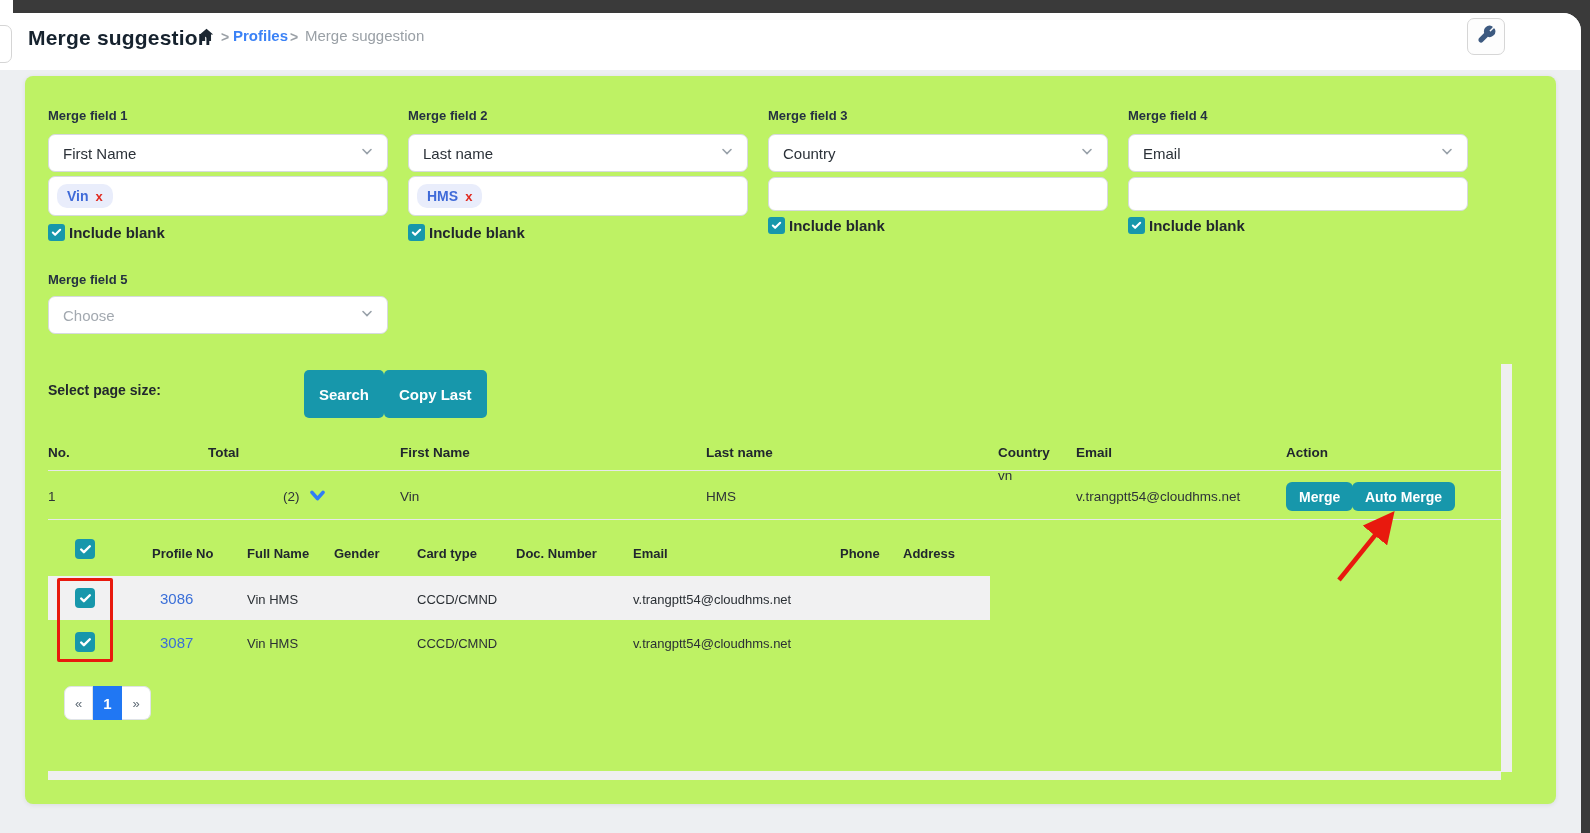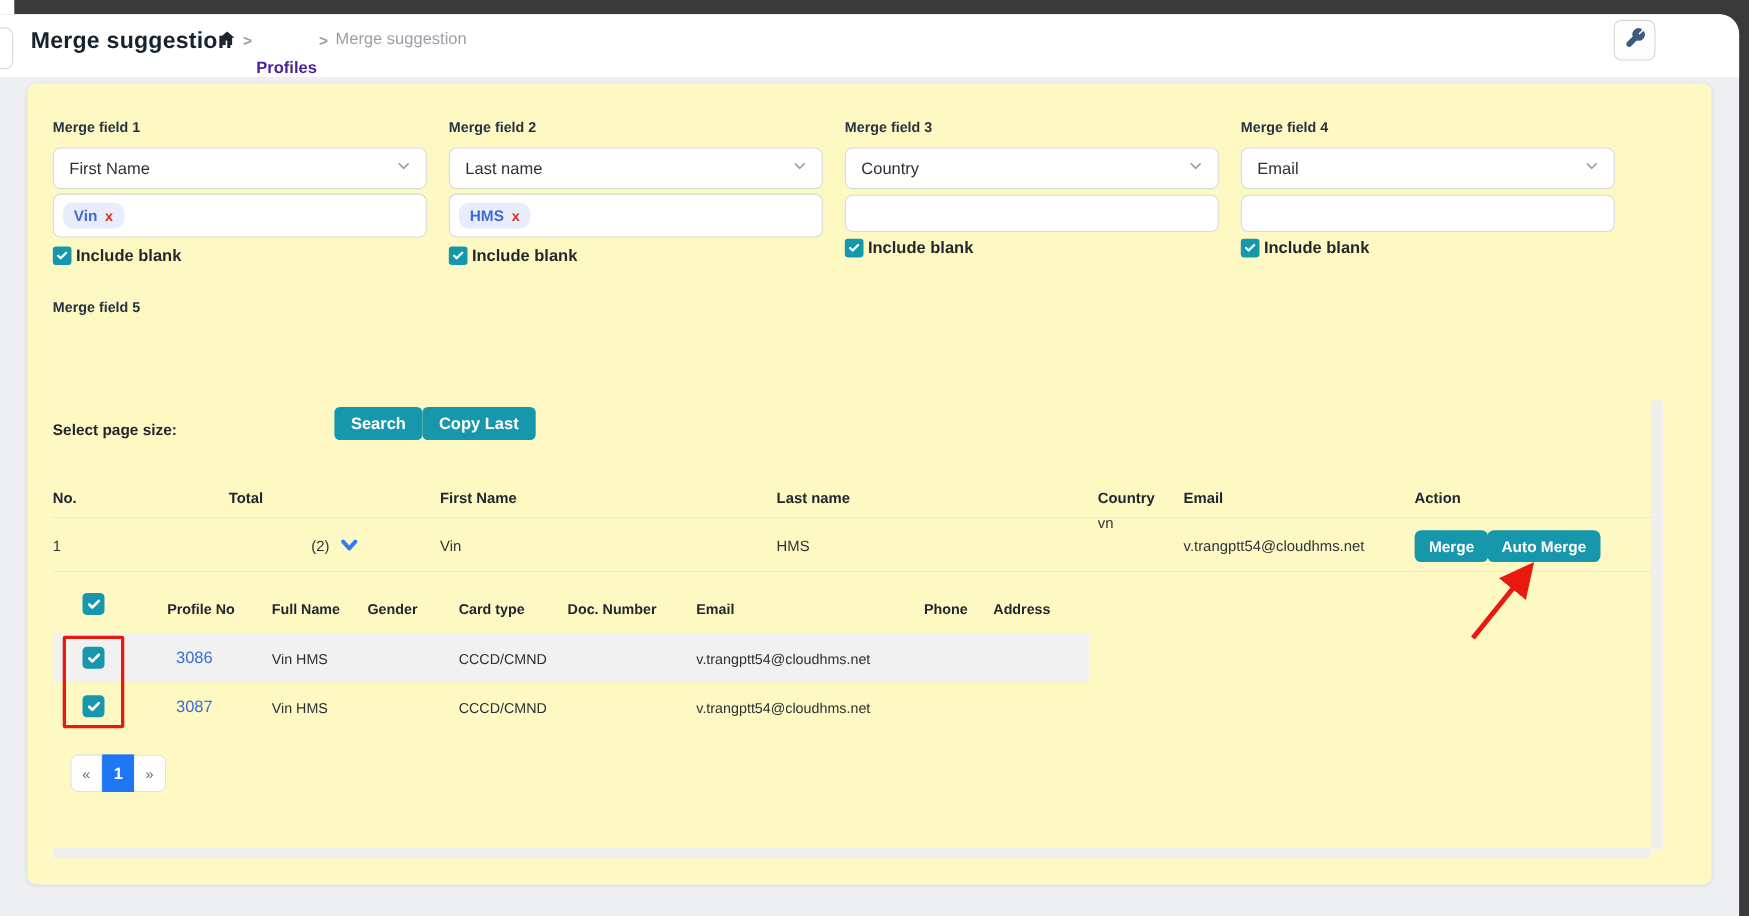--- a/index.html
+++ b/index.html
@@ -9,45 +9,45 @@
     background:#3a3a3a; overflow:hidden;
     font-family:"Liberation Sans", sans-serif; color:#21272e;
   }
   .abs { position:absolute; }
   .corner-notch { left:0; top:0; width:13px; height:13px; background:#ffffff; }
   .viewport { left:0; top:13px; width:1581px; height:820px; background:#edeff2; border-top-right-radius:18px; }
   .appbar { left:0; top:0; width:100%; height:57px; background:#ffffff; border-top-right-radius:18px; }
   .page-title { left:28px; top:13px; font-size:21px; font-weight:700; color:#16222e; letter-spacing:.2px; }
   .crumb-home { left:198px; top:14px; }
   .crumb-sep { top:16px; font-size:14px; color:#9aa0a6; font-weight:700; }
-  .crumb-link { left:233px; top:14px; font-size:15px; font-weight:600; color:#4c1d95; cursor:pointer;margin-top:26px; }
+  .crumb-link { left:233px; top:14px; font-size:15px; font-weight:600; color:#3b82f6; cursor:pointer; }
   .crumb-current { left:305px; top:14px; font-size:15px; color:#9aa0a6; }
   .side-tab { left:-11px; top:12px; width:23px; height:38px; background:#fff; border:1px solid #d5d5d5; border-radius:7px; }
   .wrench-btn { left:1467px; top:5px; width:38px; height:37px; background:#fdfdfd; border:1px solid #d6d6d6; border-radius:7px; display:flex; align-items:center; justify-content:center; cursor:pointer; }
 
-  .card { left:25px; top:63px; width:1531px; height:728px; background:#fef9c3; border-radius:8px; box-shadow:0 1px 5px rgba(0,0,0,.08); }
+  .card { left:25px; top:63px; width:1531px; height:728px; background:#bef264; border-radius:8px; box-shadow:0 1px 5px rgba(0,0,0,.08); }
 
   .fld-label { font-size:13px; font-weight:700; color:#253241; }
   .sel {
     height:38px; background:#fff; border:1px solid #d6dade; border-radius:7px;
     display:flex; align-items:center; padding:0 34px 0 14px; font-size:15px; color:#2b3138; cursor:pointer;
   }
   .sel .chev { position:absolute; right:12px; top:50%; transform:translateY(-50%); }
   .sel.placeholder { color:#a3a9b0; }
   .tag-input { background:#fff; border:1px solid #d6dade; border-radius:7px; display:flex; align-items:center; padding:0 8px; }
   .tag { display:inline-flex; align-items:center; gap:7px; background:#e9edfb; border-radius:10px; padding:4px 10px; font-size:14px; font-weight:600; color:#3f6ad8; }
   .tag .tag-x { color:#e02a20; font-weight:700; font-size:13px; cursor:pointer; }
   .chk { width:17px; height:17px; border-radius:3px; background:#1797ab; display:inline-flex; align-items:center; justify-content:center; cursor:pointer; }
   .chk.big { width:20px; height:20px; border-radius:4px; }
   .chk-row { display:flex; align-items:center; gap:4px; }
   .chk-label { font-size:15px; font-weight:600; color:#22282e; }
 
   .toolbar-label { font-size:14px; font-weight:700; color:#22282e; }
   .btn-teal { background:#1797ab; color:#fff; border:none; border-radius:5px; font-weight:700; font-family:"Liberation Sans",sans-serif; cursor:pointer; }
-  .btn-search { height:30px; padding:0 15px; font-size:15px; }
+  .btn-search { height:48px; padding:0 15px; font-size:15px; }
   .btn-row-action { height:29px; padding:0 13px; font-size:14px; border-radius:6px; }
 
   .th { font-size:13.5px; font-weight:700; color:#21272e; }
   .td { font-size:13.5px; color:#2e3338; }
   .rule { background:#e7e8ea; height:1px; }
   .sub-th { font-size:13px; font-weight:700; color:#21272e; }
   .sub-td { font-size:13px; color:#2b3035; }
   .stripe { background:#f1f1f2; }
   .plink { font-size:15px; font-weight:500; color:#3a6fd8; cursor:pointer; }
 
@@ -167,20 +167,26 @@
       <div class="abs chk-row" style="left:1103px; top:141px;">
         <span class="chk">
             <svg width="11" height="11" viewBox="0 0 24 24" fill="none" stroke="#fff" stroke-width="4.5" stroke-linecap="round" stroke-linejoin="round">
               <polyline points="20 6 9 17 4 12"></polyline>
             </svg>
           </span>
         <span class="chk-label">Include blank</span>
       </div>
 
       <div class="abs fld-label" style="left:23px; top:196px;">Merge field 5</div>
+      <div class="abs sel placeholder" style="left:23px; top:220px; width:340px;">
+        <span>Choose</span>
+        <span class="chev"><svg width="16" height="16" viewBox="0 0 24 24" fill="none" stroke="#99a2aa" stroke-width="2.4" stroke-linecap="round">
+              <polyline points="6 9 12 15 18 9"></polyline>
+            </svg></span>
+      </div>
 
       <div class="abs toolbar-label" style="left:23px; top:306px;">Select page size:</div>
       <button class="abs btn-teal btn-search" style="left:279px; top:294px;">Search</button>
       <button class="abs btn-teal btn-search" style="left:359px; top:294px;">Copy Last</button>
 
       <div class="abs scroll-track-v" style="left:1476px; top:288px; width:11px; height:408px;"></div>
       <div class="abs scroll-track-h" style="left:23px; top:695px; width:1453px; height:9px;"></div>
 
       <div class="abs th" style="left:23px; top:369px;">No.</div>
       <div class="abs th" style="left:183px; top:369px;">Total</div>

